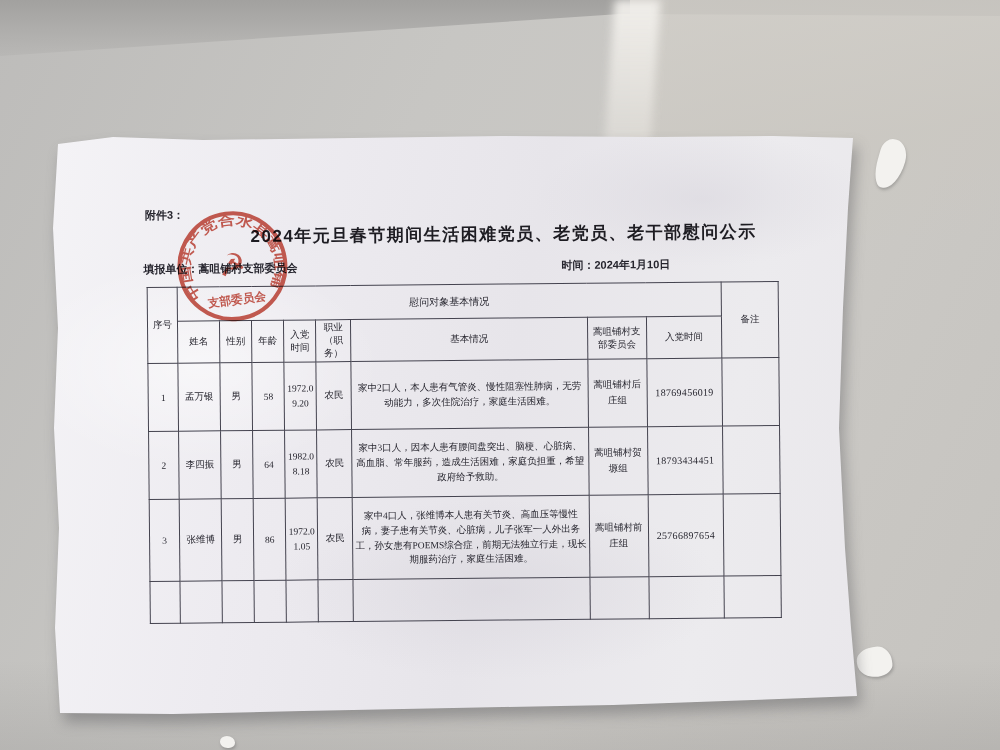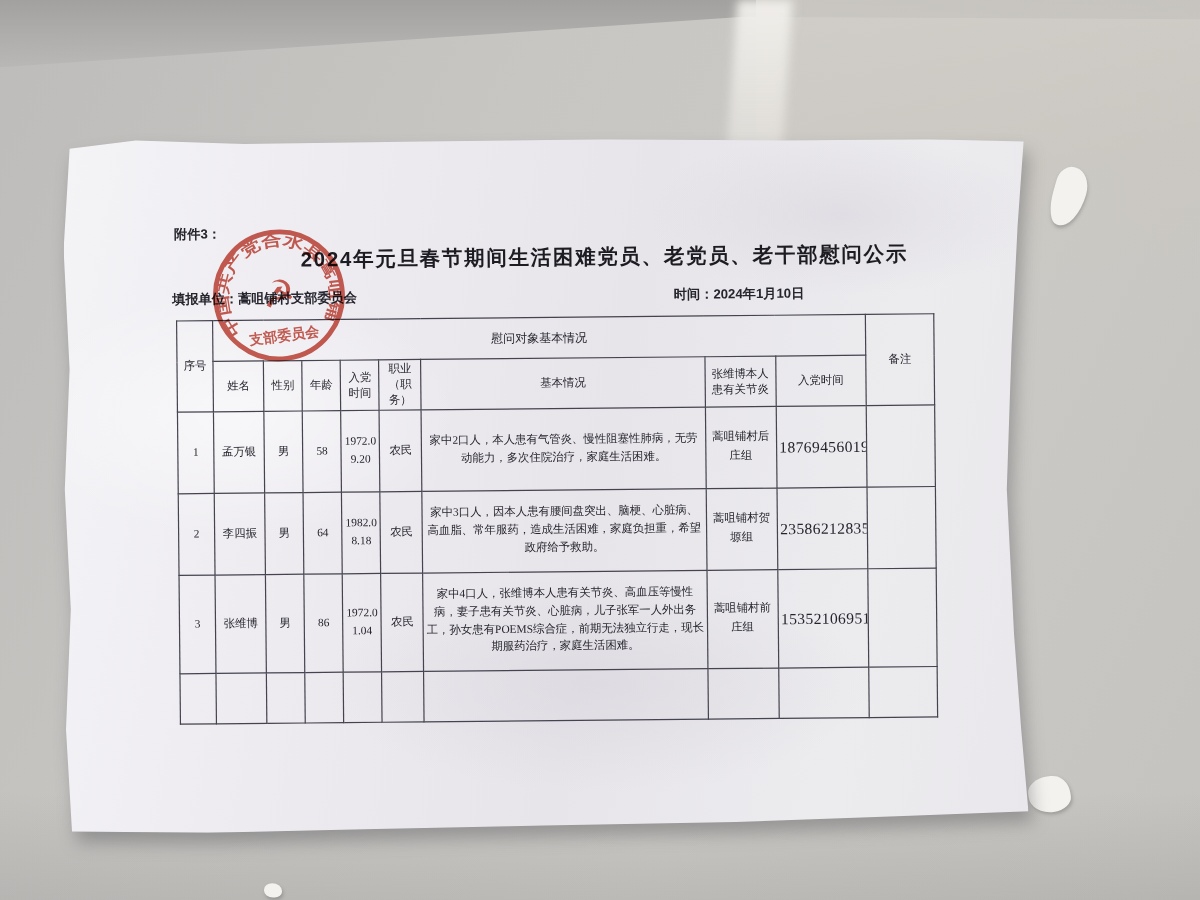--- a/index.html
+++ b/index.html
@@ -28,21 +28,21 @@
   .wall-bottom-shade{
     position:absolute;left:0;bottom:0;width:1000px;height:90px;
     background:linear-gradient(to top,rgba(146,144,142,.28),rgba(146,144,142,0));
   }
   .tape{position:absolute;background:#f3f2ef;box-shadow:1px 2px 3px rgba(90,90,90,.35);}
   .tape-1{left:877px;top:139px;width:27px;height:50px;border-radius:45% 55% 60% 40%/30% 40% 65% 55%;transform:rotate(16deg);}
   .tape-2{left:857px;top:647px;width:35px;height:30px;border-radius:55% 45% 50% 60%/45% 60% 40% 55%;transform:rotate(-8deg);}
   .tape-3{left:220px;top:736px;width:15px;height:12px;border-radius:50% 60% 45% 55%;}
   
   .paper{
-    position:absolute;left:53px;top:108px;width:810px;height:592px;
+    position:absolute;left:53px;top:128px;width:810px;height:592px;
     filter:drop-shadow(4px 9px 7px rgba(70,70,76,.38));
   }
   .paper-face{
     position:absolute;inset:0;
     background:
       radial-gradient(ellipse 260px 150px at 18% 40%,rgba(255,255,255,.55),rgba(255,255,255,0) 70%),
       radial-gradient(ellipse 300px 120px at 55% 78%,rgba(210,207,215,.45),rgba(210,207,215,0) 75%),
       radial-gradient(ellipse 220px 90px at 80% 12%,rgba(214,211,219,.5),rgba(214,211,219,0) 75%),
       linear-gradient(100deg,#f4f3f6 0%,#edebf0 28%,#e7e5ea 55%,#ecebee 80%,#e9e7eb 100%);
     clip-path:polygon(5px 16px,60px 9px,150px 12px,300px 10px,450px 8px,600px 9px,720px 8px,800px 10px,
@@ -71,21 +71,21 @@
     font-size:9.5px;color:#26252e;
   }
   table.notice td,table.notice th{
     border:1px solid #44434f;text-align:center;vertical-align:middle;
     padding:1px 2px;font-weight:normal;overflow:hidden;
   }
   tr.hr1{height:34px;} tr.hr2{height:42px;}
   tr.r1{height:68px;} tr.r2{height:68px;} tr.r3{height:82px;} tr.r4{height:42px;}
   td.situation{text-align:left;padding:3px 7px;line-height:1.55;}
   td.joindate{word-break:break-all;line-height:1.5;}
-  td.phone{font-size:13px;letter-spacing:.3px;}
+  td.phone{font-size:10px;letter-spacing:.3px;}
   td.addr{line-height:1.6;}
   th.grp{font-size:10px;}
   
   .stamp{
     position:absolute;left:122px;top:80px;width:118px;height:118px;
     transform:rotate(-7deg);
     mix-blend-mode:multiply;opacity:.82;
   }
 </style>
 </head>
@@ -132,21 +132,21 @@
           <th colspan="8" class="grp">慰问对象基本情况</th>
           <th rowspan="2">备注</th>
         </tr>
         <tr class="hr2">
           <th>姓名</th>
           <th>性别</th>
           <th>年龄</th>
           <th>入党时间</th>
           <th>职业（职务）</th>
           <th>基本情况</th>
-          <th>张维博本人患有关节炎</th>
+          <th>蒿咀铺村支部委员会</th>
           <th>入党时间</th>
         </tr>
 
         <tr class="r1">
           <td>1</td>
           <td>孟万银</td>
           <td>男</td>
           <td>58</td>
           <td class="joindate">1972.09.20</td>
           <td>农民</td>
@@ -158,34 +158,34 @@
 
         <tr class="r2">
           <td>2</td>
           <td>李四振</td>
           <td>男</td>
           <td>64</td>
           <td class="joindate">1982.08.18</td>
           <td>农民</td>
           <td class="situation">家中3口人，因本人患有腰间盘突出、脑梗、心脏病、高血脂、常年服药，造成生活困难，家庭负担重，希望政府给予救助。</td>
           <td class="addr">蒿咀铺村贺塬组</td>
-          <td class="phone">23586212835</td>
+          <td class="phone">18793434451</td>
           <td></td>
         </tr>
 
         <tr class="r3">
           <td>3</td>
           <td>张维博</td>
           <td>男</td>
           <td>86</td>
-          <td class="joindate">1972.01.04</td>
+          <td class="joindate">1972.01.05</td>
           <td>农民</td>
           <td class="situation">家中4口人，张维博本人患有关节炎、高血压等慢性病，妻子患有关节炎、心脏病，儿子张军一人外出务工，孙女患有POEMS综合症，前期无法独立行走，现长期服药治疗，家庭生活困难。</td>
           <td class="addr">蒿咀铺村前庄组</td>
-          <td class="phone">15352106951</td>
+          <td class="phone">25766897654</td>
           <td></td>
         </tr>
 
         <tr class="r4">
           <td></td>
           <td></td>
           <td></td>
           <td></td>
           <td class="joindate"></td>
           <td></td>

